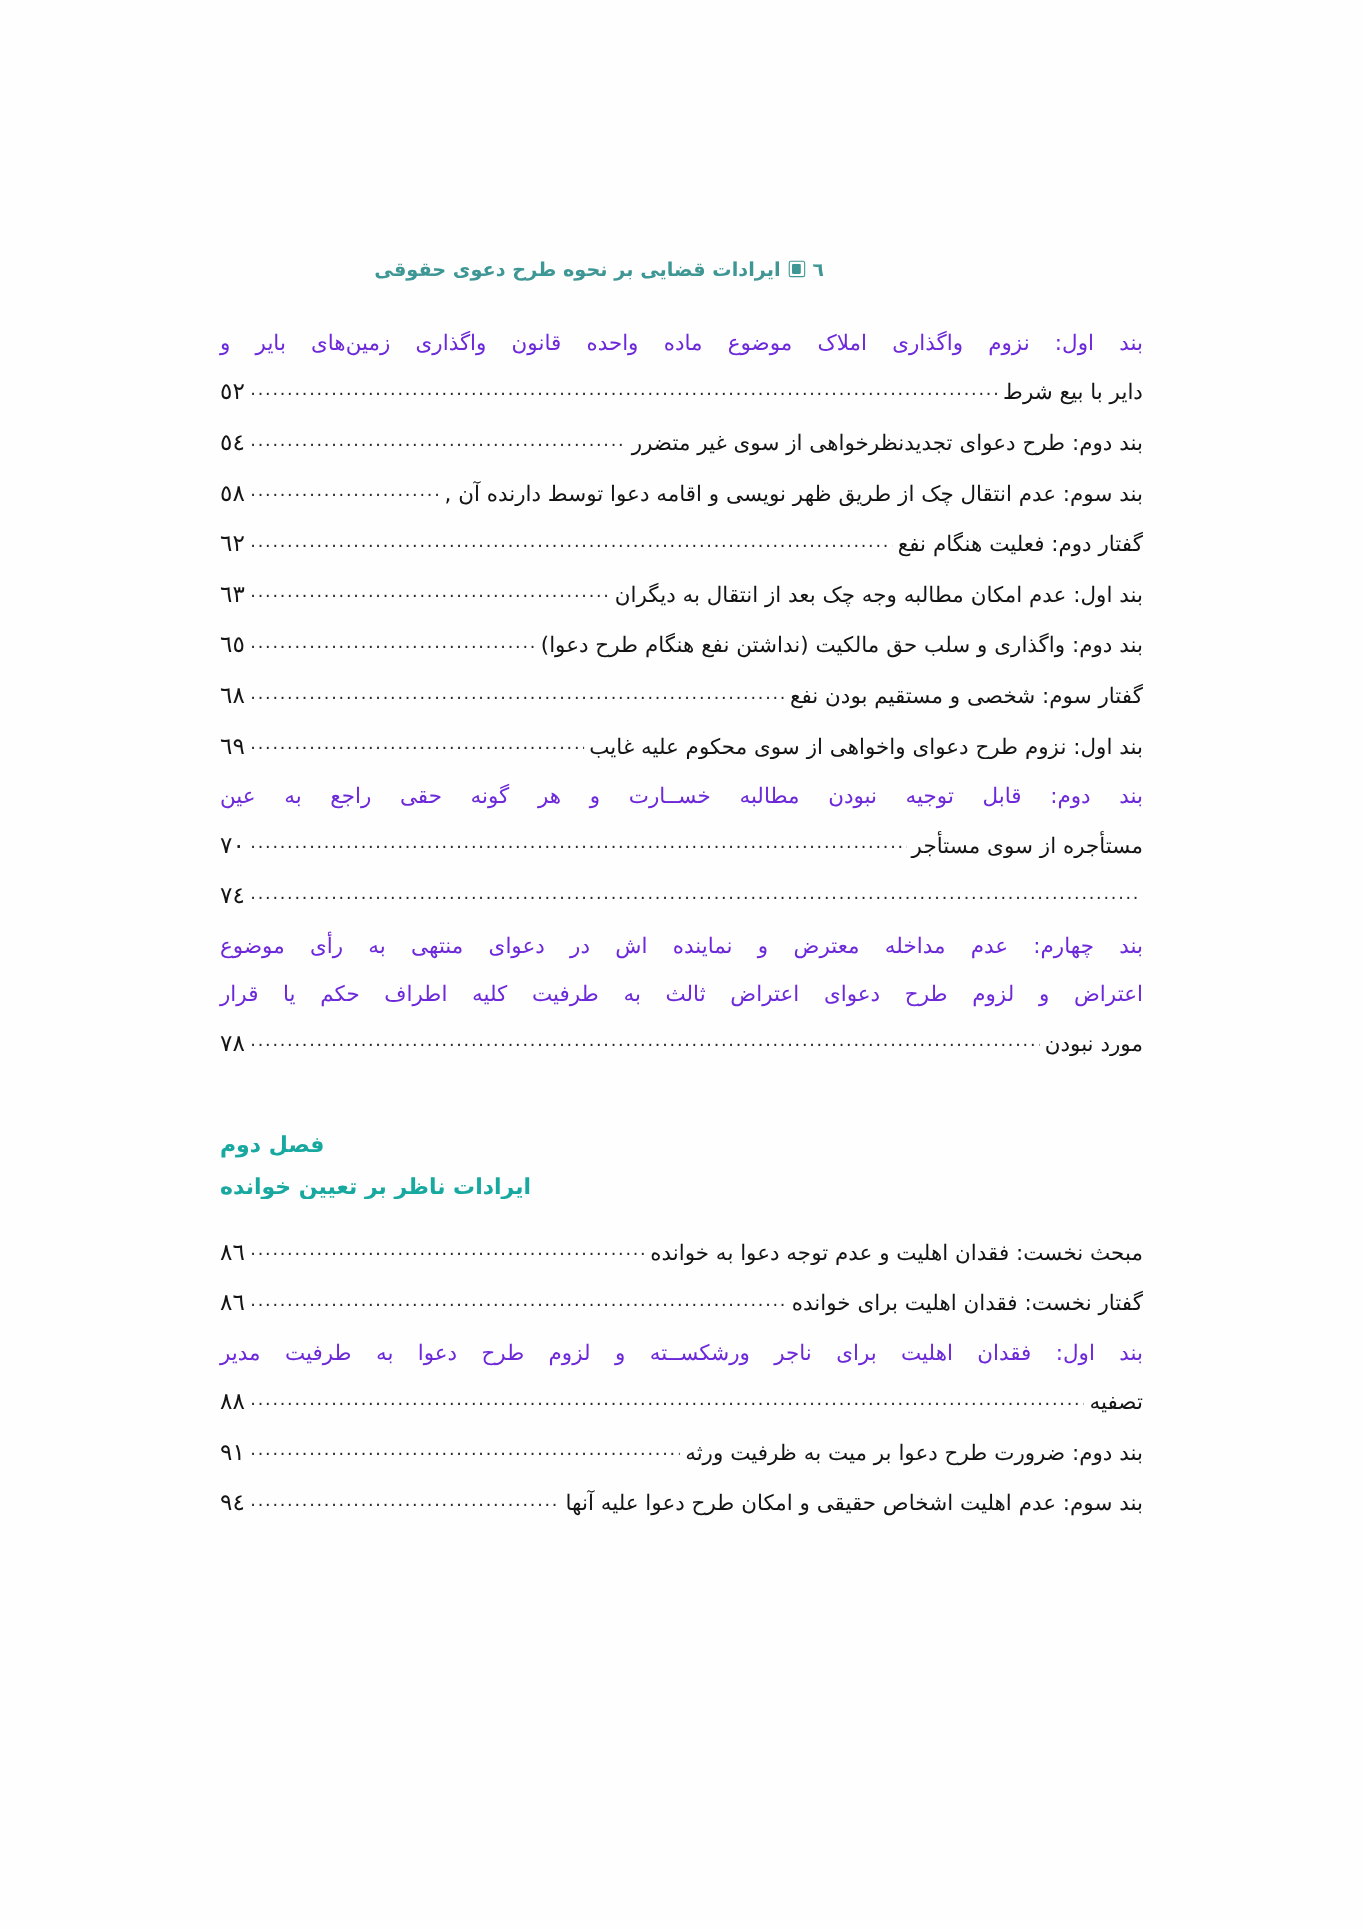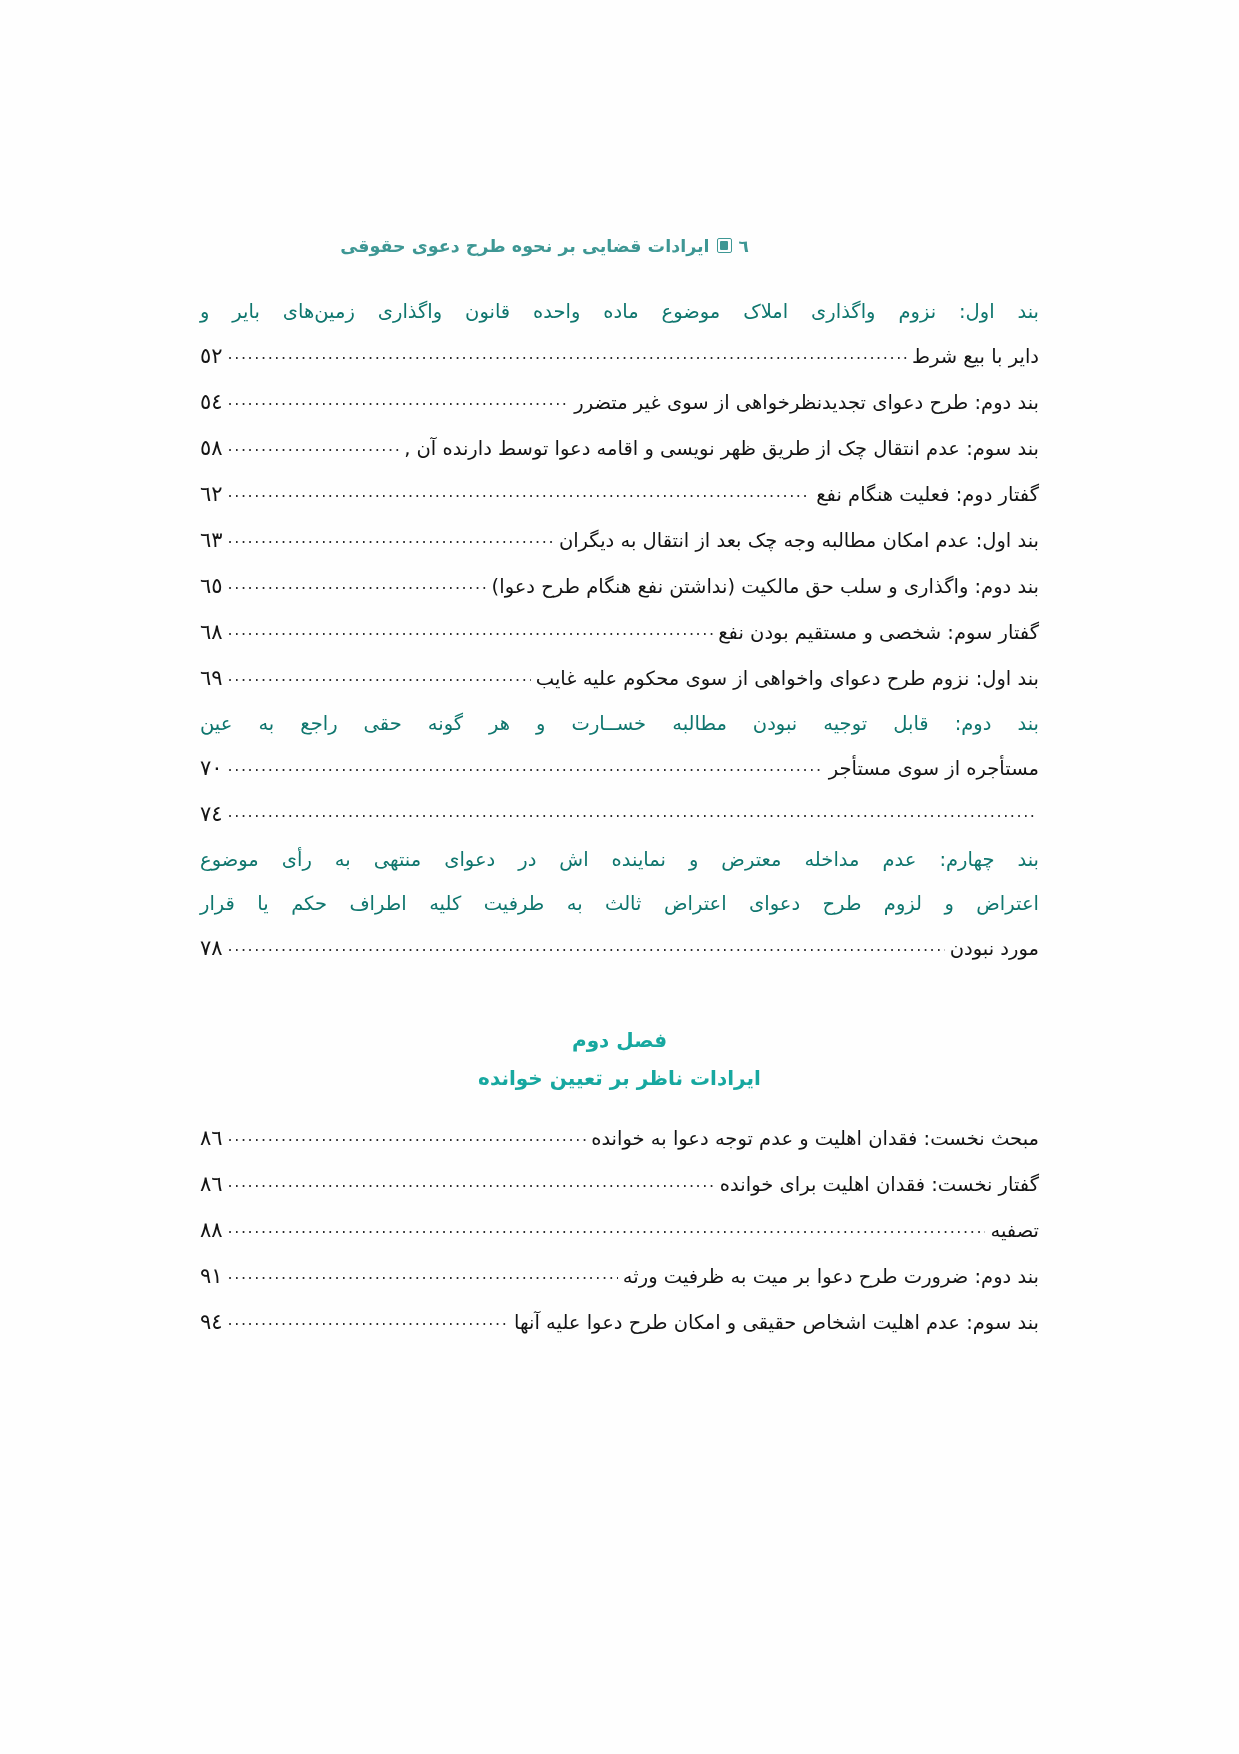--- a/index.html
+++ b/index.html
@@ -108,29 +108,29 @@
   .leader-row .pagenum {
     flex: 0 0 auto;
     font-size: 21px;
     white-space: nowrap;
   }
 
   
   .wrap-line {
     font-size: 19.5px;
     line-height: 44px;
-    color: #0f766e;
+    color: #6d28d9;
     text-align: justify;
     text-align-last: justify;
     filter: blur(0.22px);
   }
 
   
   .chapter-block {
-    text-align: center;
+    text-align: left;
     margin-top: 56px;
     margin-bottom: 26px;
     color: #17a8a0;
     filter: blur(0.2px);
   }
   .chapter-block .chapter-name {
     font-size: 20px;
     font-weight: 700;
     letter-spacing: 0.5px;
     margin-bottom: 14px;
@@ -252,20 +252,21 @@
           </div>
         </li>
         <li>
           <div class="leader-row">
             <span class="lead-text"><span class="label teal">گفتار نخست: </span><span class="body">فقدان اهلیت برای خوانده</span></span>
             <span class="dots">........................................................................................................................................</span>
             <span class="pagenum">٨٦</span>
           </div>
         </li>
         <li>
+          <div class="wrap-line"><span class="label">بند اول: </span><span class="body">فقدان اهلیت برای ناجر ورشکســته و لزوم طرح دعوا به طرفیت مدیر</span></div>
           <div class="leader-row">
             <span class="lead-text"><span class="body">تصفیه</span></span>
             <span class="dots">........................................................................................................................................</span>
             <span class="pagenum">٨٨</span>
           </div>
         </li>
         <li>
           <div class="leader-row">
             <span class="lead-text"><span class="label">بند دوم: </span><span class="body">ضرورت طرح دعوا بر میت به ظرفیت ورثه</span></span>
             <span class="dots">........................................................................................................................................</span>

